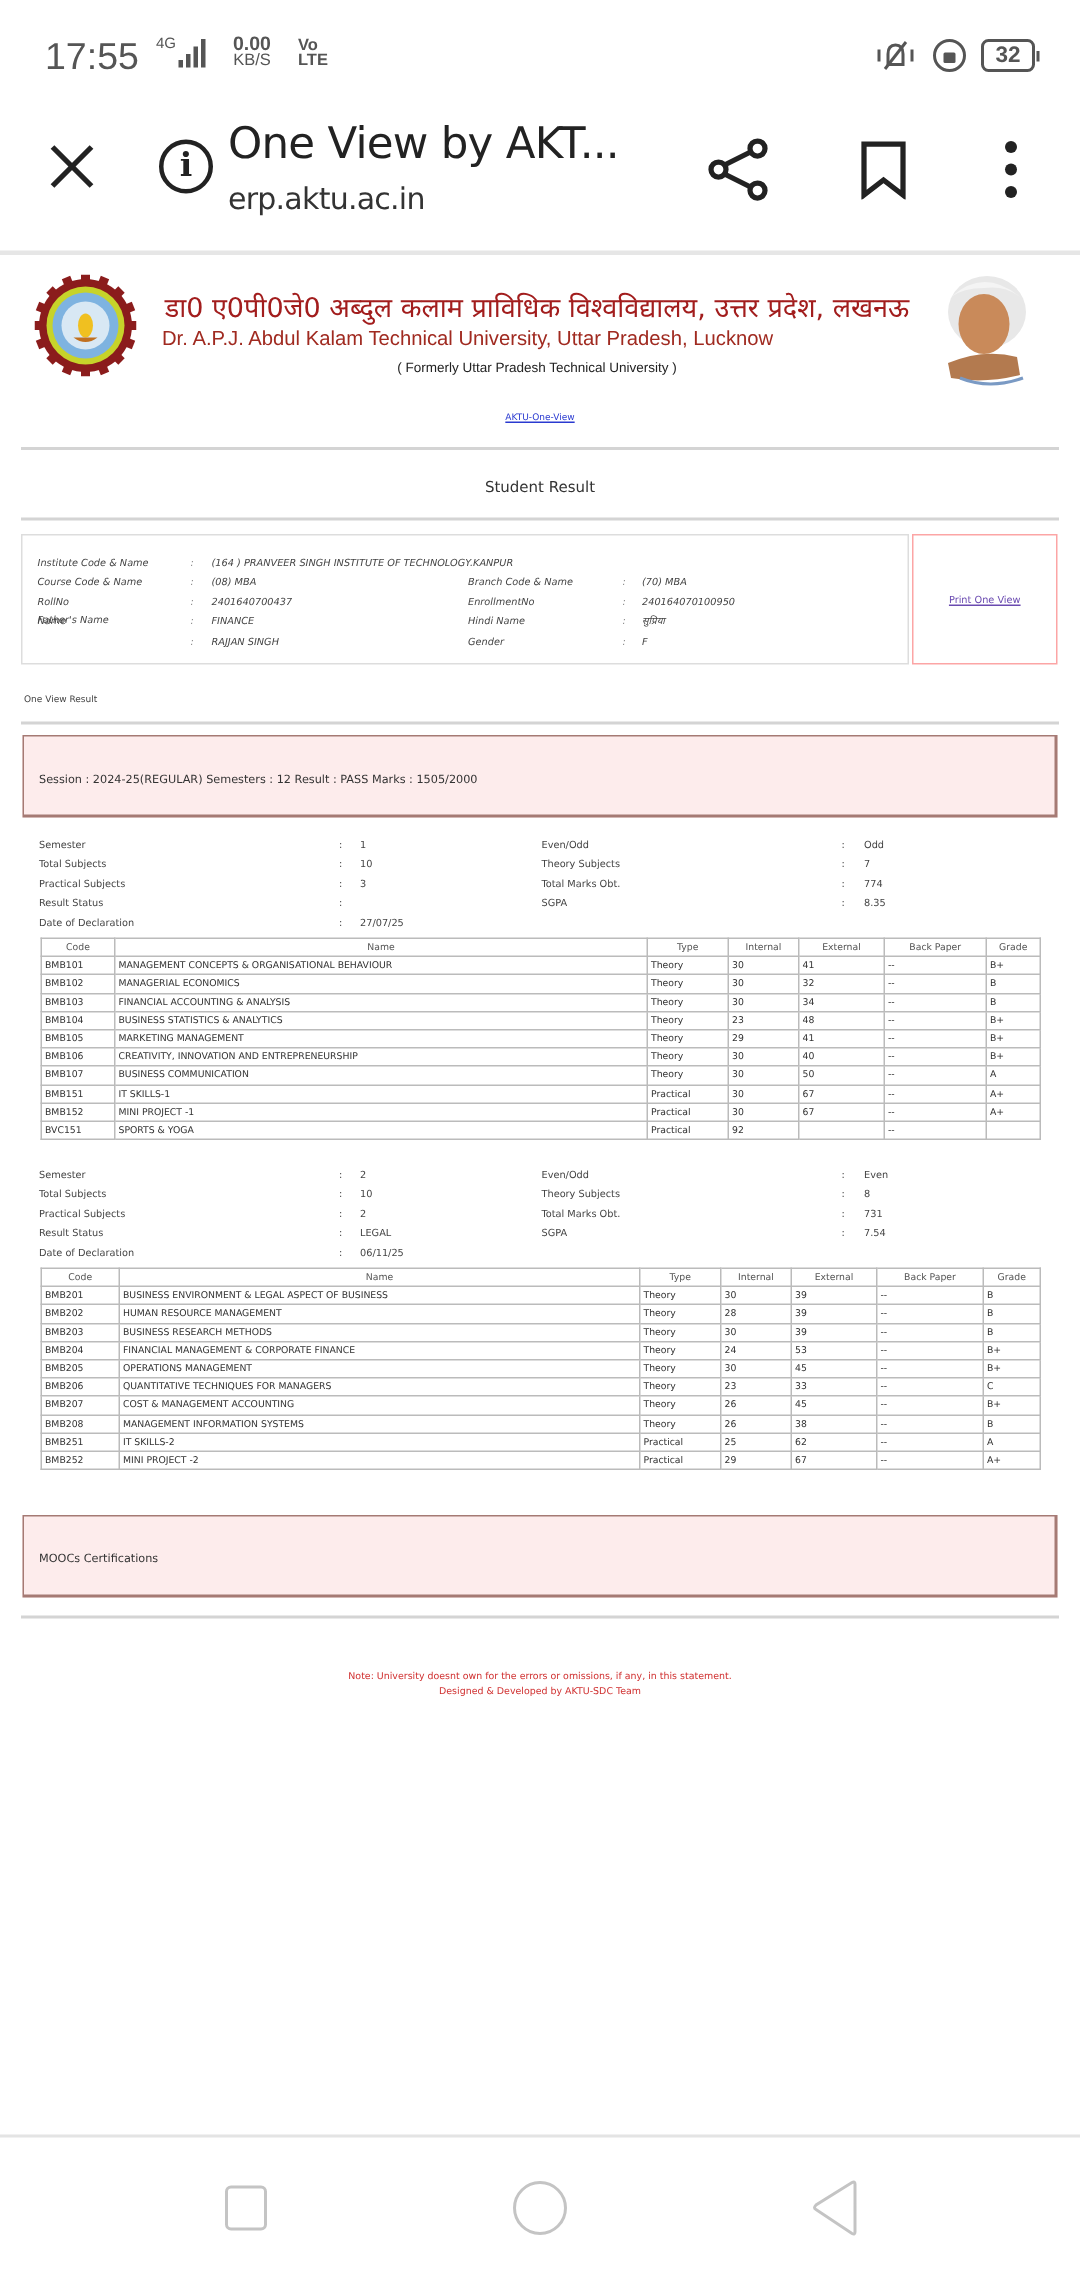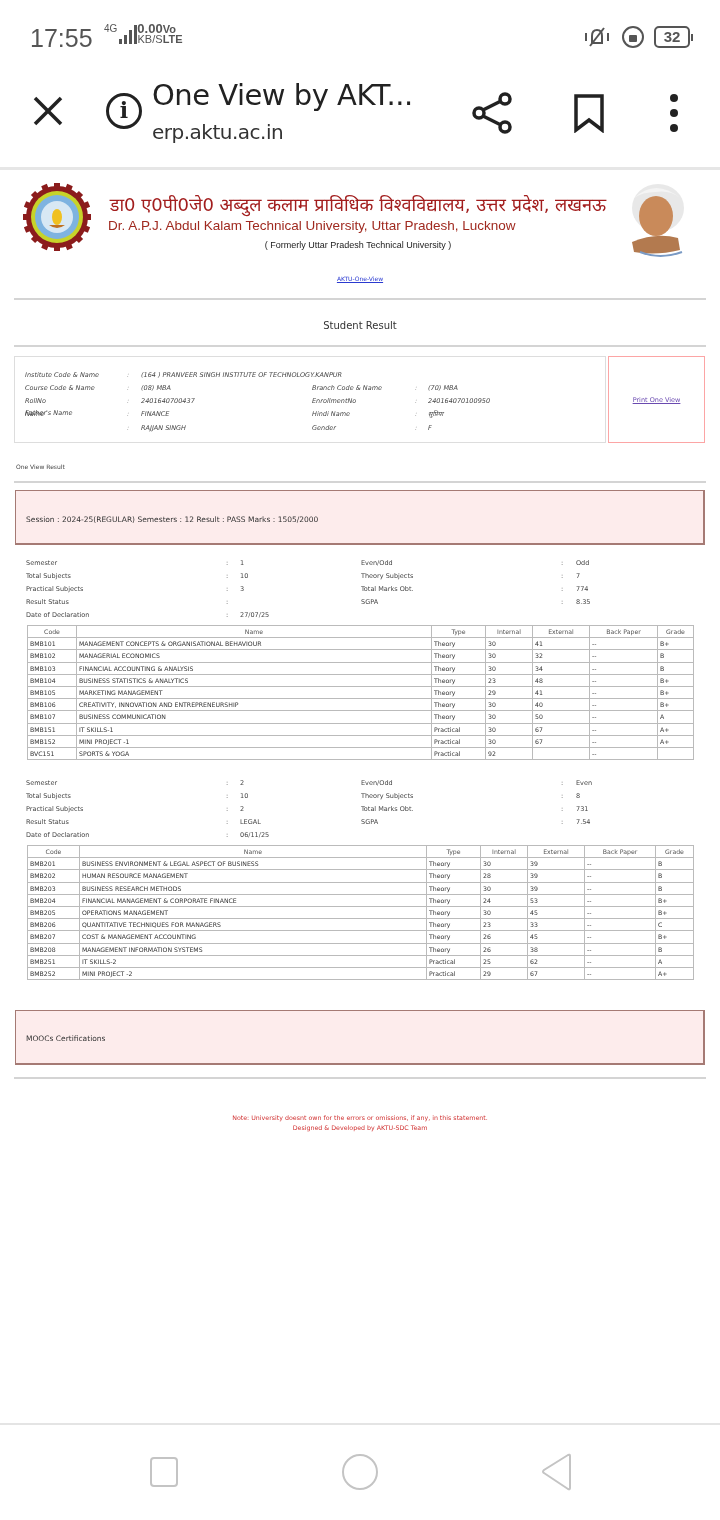--- a/index.html
+++ b/index.html
@@ -2,21 +2,21 @@
 <html><head>
 <meta charset="utf-8">
 <style>
   * { box-sizing: border-box; margin: 0; padding: 0; }
   html, body { width: 720px; height: 1520px; background: #fff; overflow: hidden; }
   body { font-family: "DejaVu Sans", sans-serif; color: #333; position: relative; }
 
   
   .statusbar { position: absolute; top: 0; left: 0; width: 720px; height: 75px; }
   .sb-time { position: absolute; left: 30px; top: 24px; font-size: 25px; color: #555; font-family: "Liberation Sans", sans-serif; }
-  .sb-net { position: absolute; left: 104px; top: 24px; display: flex; align-items: flex-end; gap: 0; color: #555; font-family: "Liberation Sans", sans-serif; }
+  .sb-net { position: absolute; left: 104px; top: 24px; display: flex; align-items: flex-end; gap: 18px; color: #555; font-family: "Liberation Sans", sans-serif; }
   .sb-4g { font-size: 10px; line-height: 10px; }
   .sb-signal { display: flex; align-items: flex-end; gap: 2px; height: 20px; }
   .sb-signal span { display: block; width: 3px; background: #555; }
   .sb-kbs { font-size: 11px; line-height: 10px; text-align: center; }
   .sb-kbs b { font-size: 13px; }
   .sb-volte { font-size: 11px; line-height: 10px; font-weight: bold; }
   .sb-right { position: absolute; right: 30px; top: 26px; display: flex; align-items: center; gap: 10px; color: #555; }
   .sb-bell { width: 30px; height: 22px; position: relative; }
   .sb-lock { width: 22px; height: 22px; border: 2.5px solid #555; border-radius: 50%; position: relative; }
   .sb-lock::after { content: ""; position: absolute; left: 5px; top: 7px; width: 8px; height: 7px; background: #555; border-radius: 1px; }

